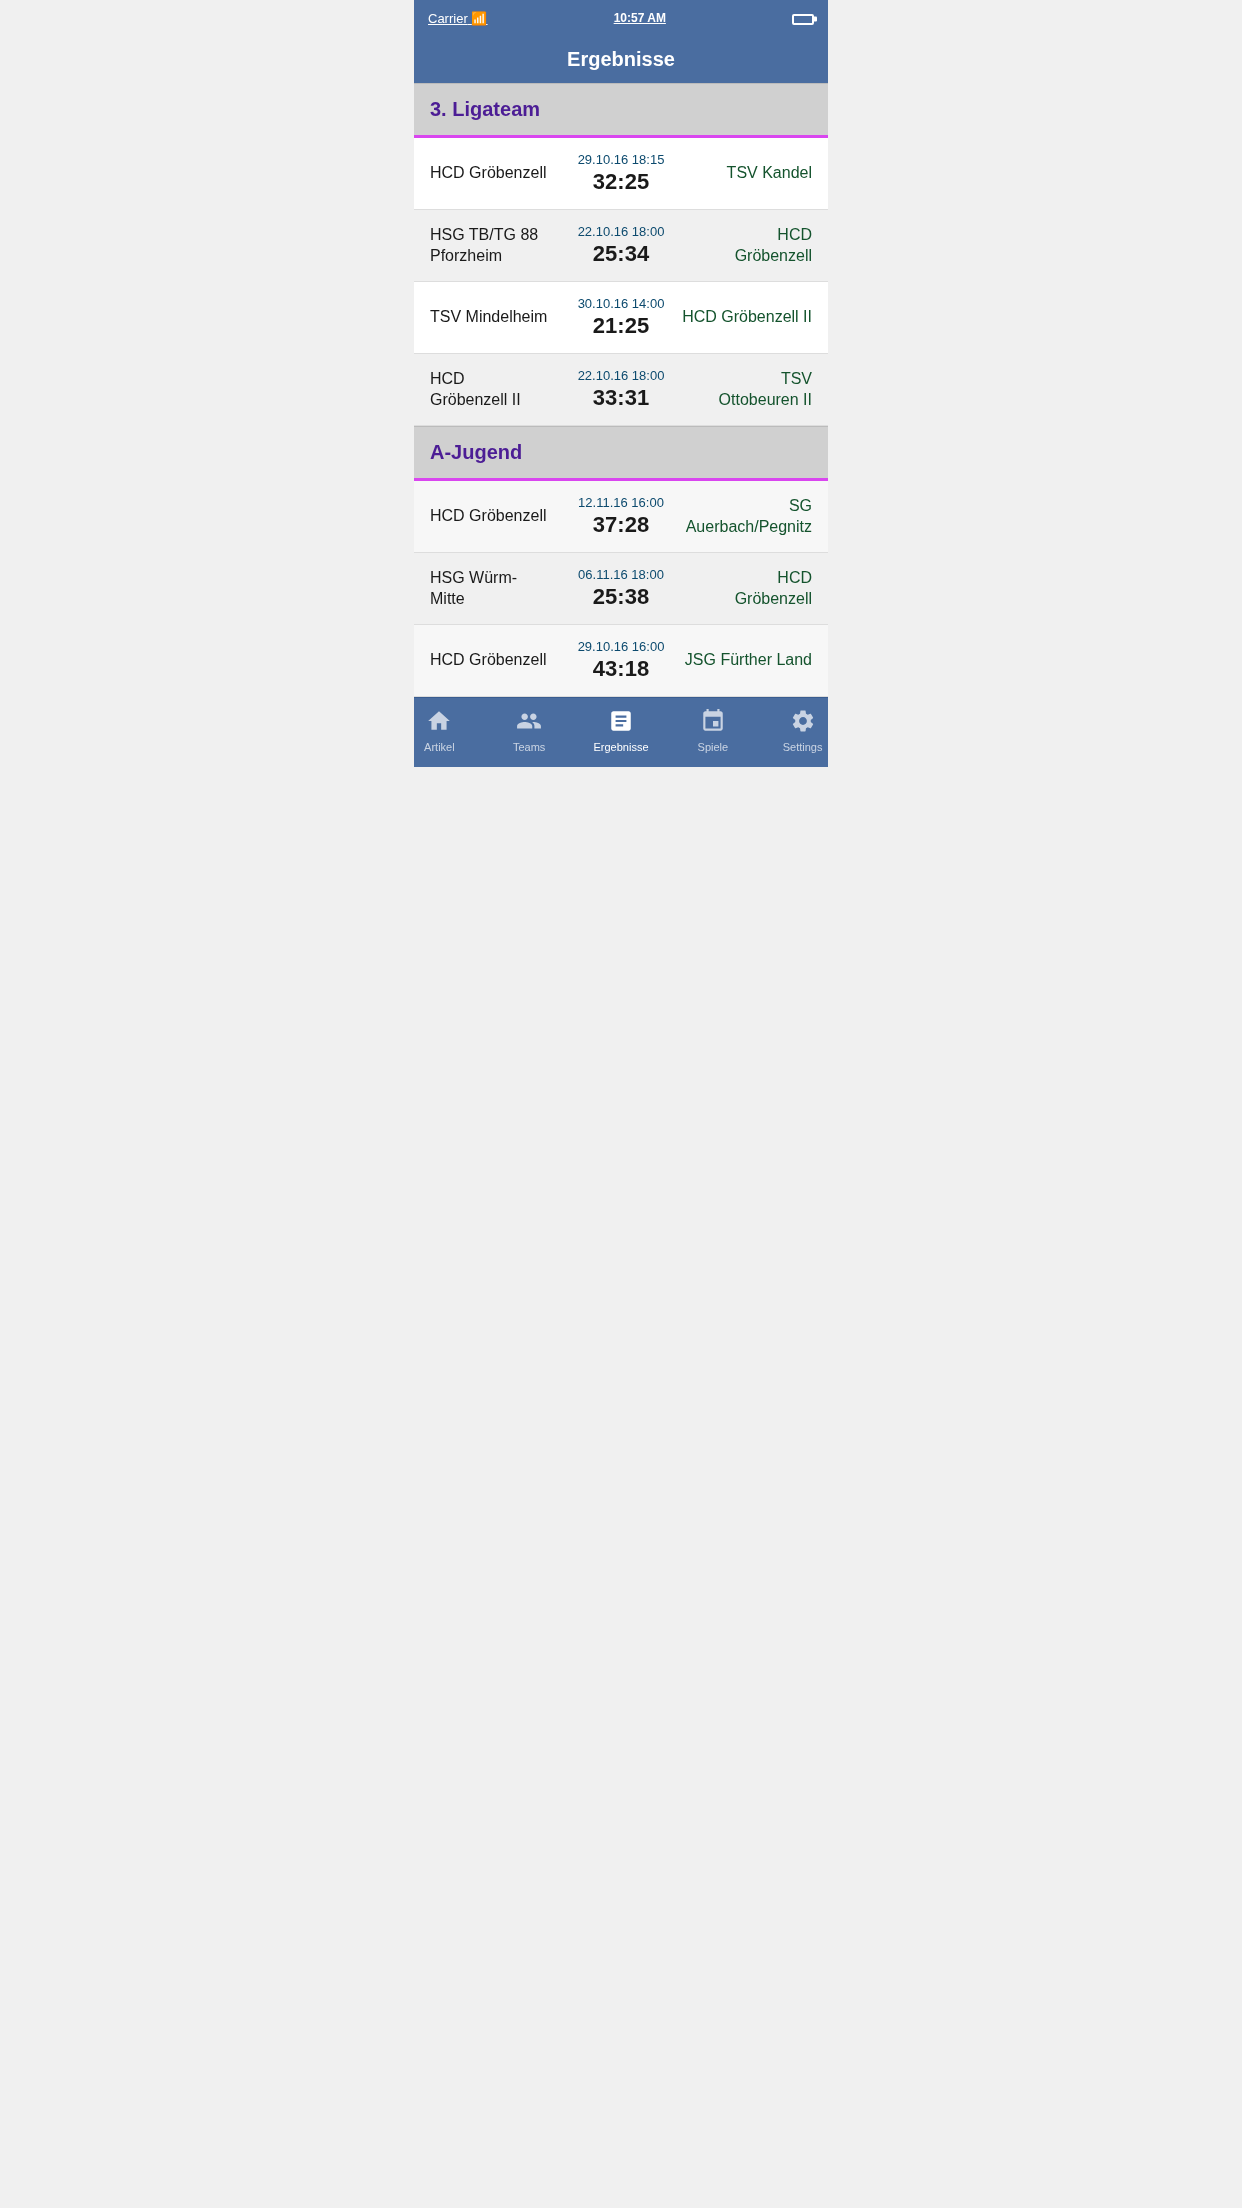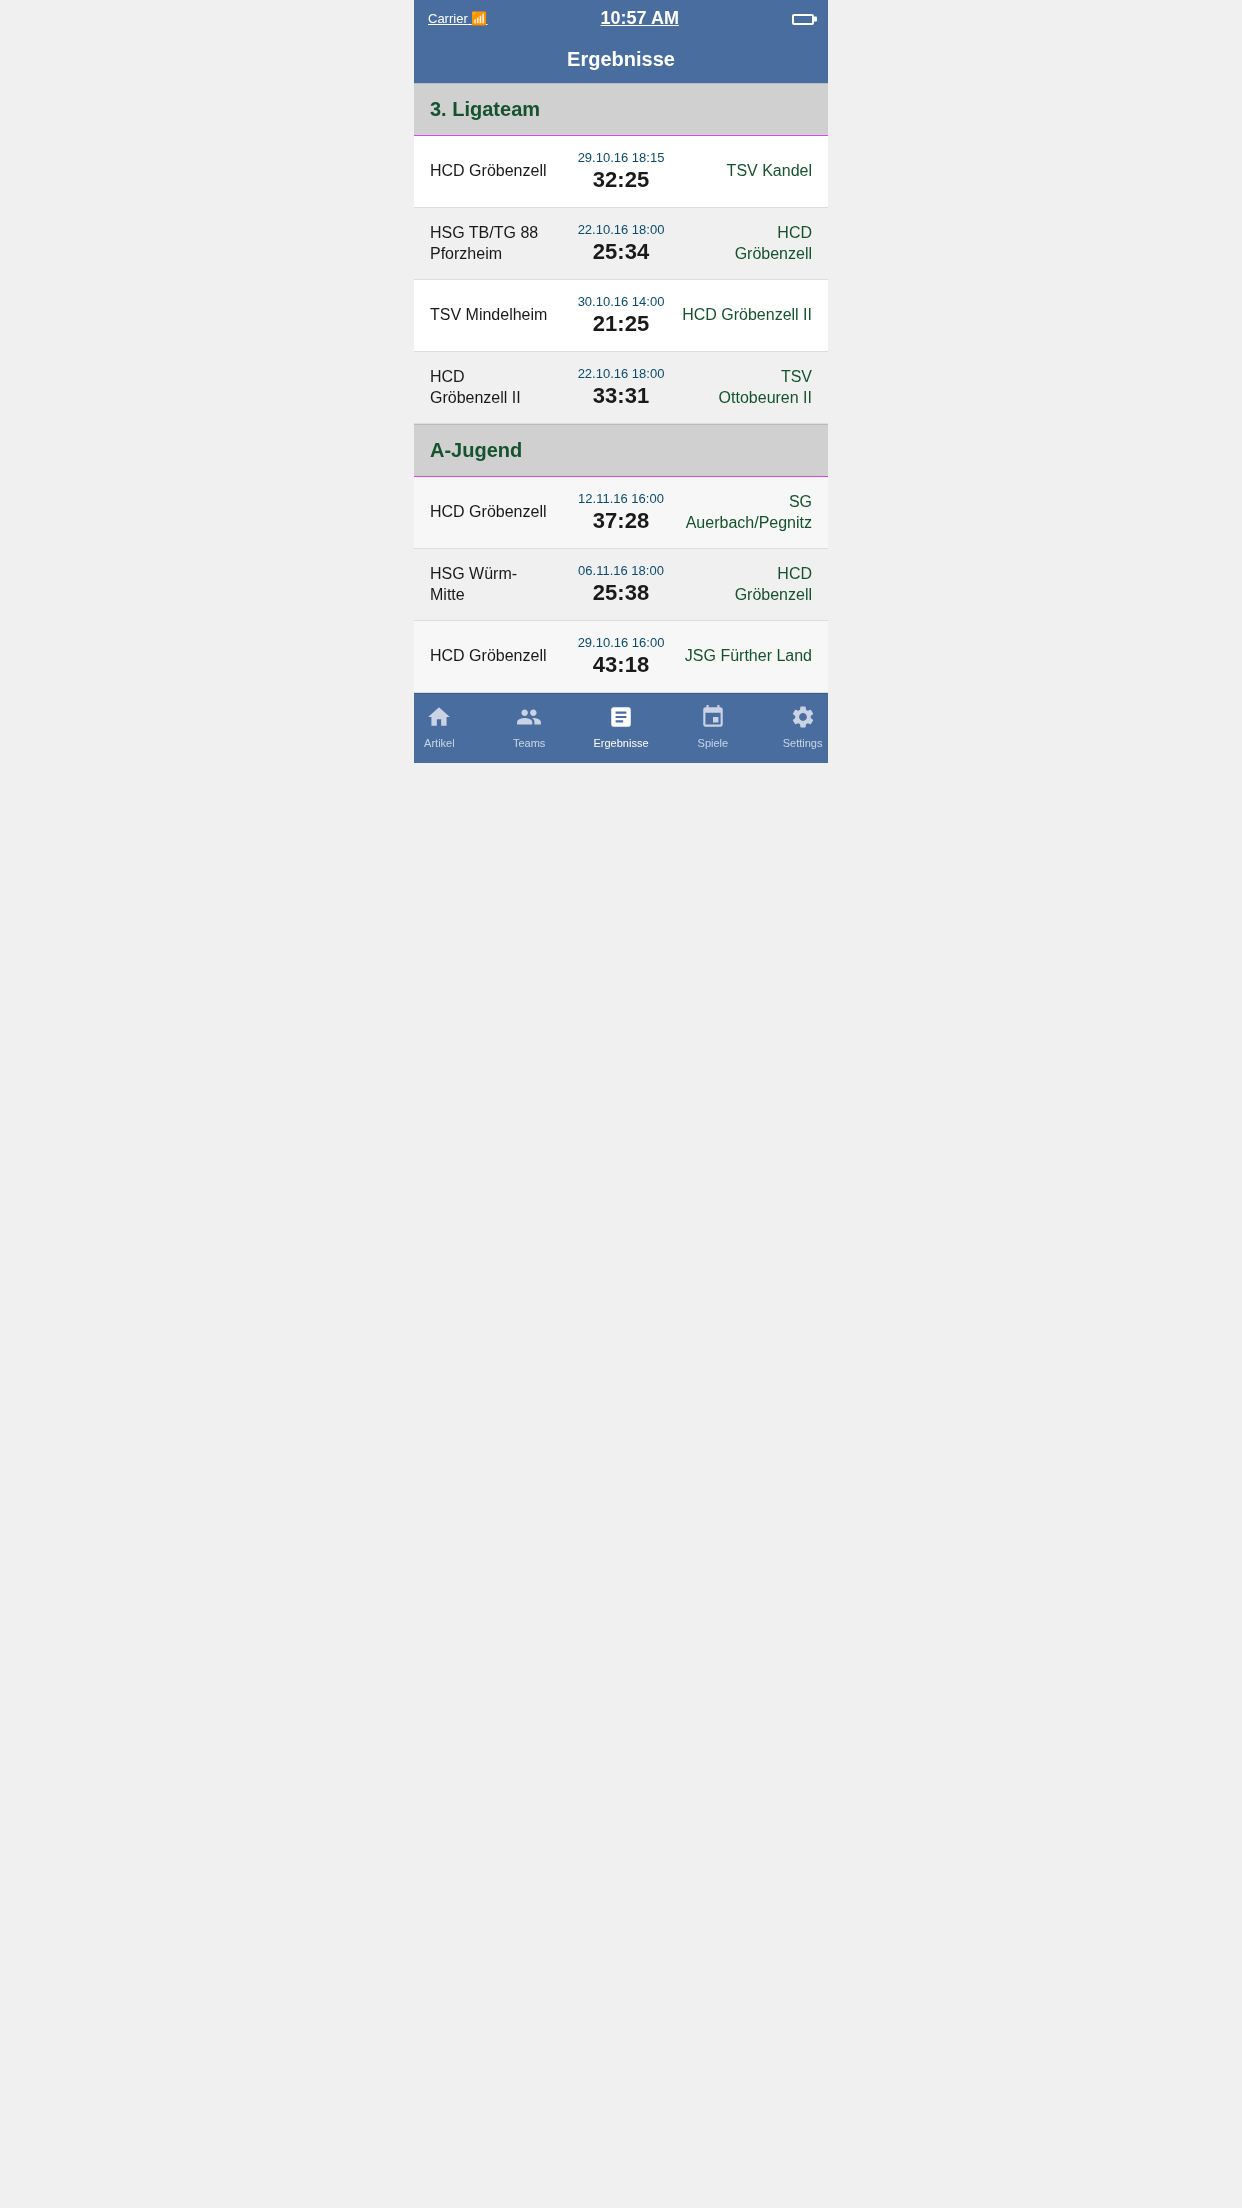--- a/index.html
+++ b/index.html
@@ -23,21 +23,21 @@
       display: flex;
       justify-content: space-between;
       align-items: center;
       padding: 6px 14px;
       font-size: 13px;
       font-weight: 500;
       height: 36px;
       text-decoration: underline;
     }
     .status-bar .carrier { font-size: 13px; }
-    .status-bar .time { font-size: 18px; font-weight: 600; text-align: right; }
+    .status-bar .time { font-size: 12px; font-weight: 600; text-align: right; }
     .battery-box {
       display: inline-block;
       width: 22px;
       height: 11px;
       border: 2px solid white;
       border-radius: 2px;
       position: relative;
       vertical-align: middle;
     }
     .battery-box::after {
@@ -74,22 +74,22 @@
       overflow-y: auto;
       background: #f0f0f0;
     }
 
     
     .section-header {
       background: #d0d0d0;
       padding: 14px 16px;
       font-size: 20px;
       font-weight: bold;
-      color: #14532d;
-      border-bottom: 1px solid #d946ef;
+      color: #4c1d95;
+      border-bottom: 3px solid #d946ef;
       border-top: 1px solid #bbb;
     }
 
     
     .match-row {
       background: white;
       display: flex;
       align-items: center;
       padding: 14px 16px;
       border-bottom: 1px solid #ddd;

